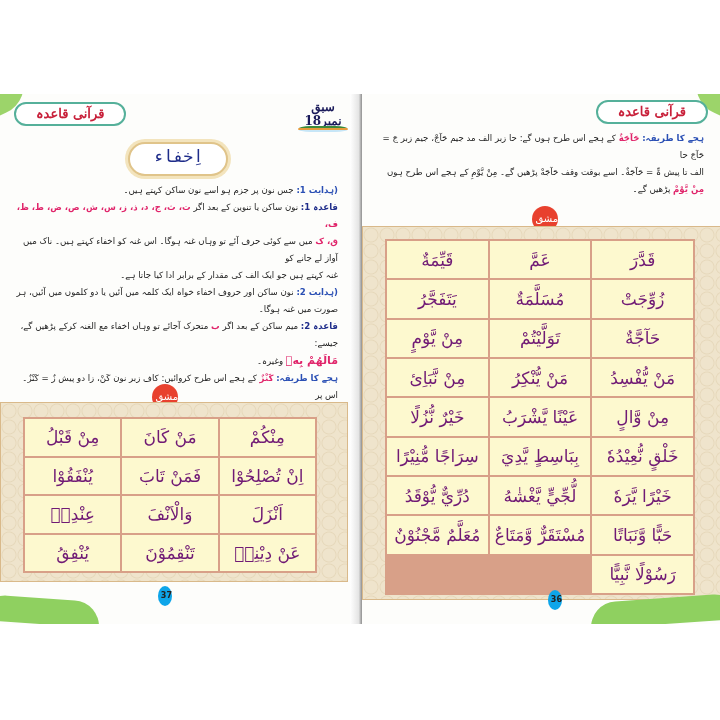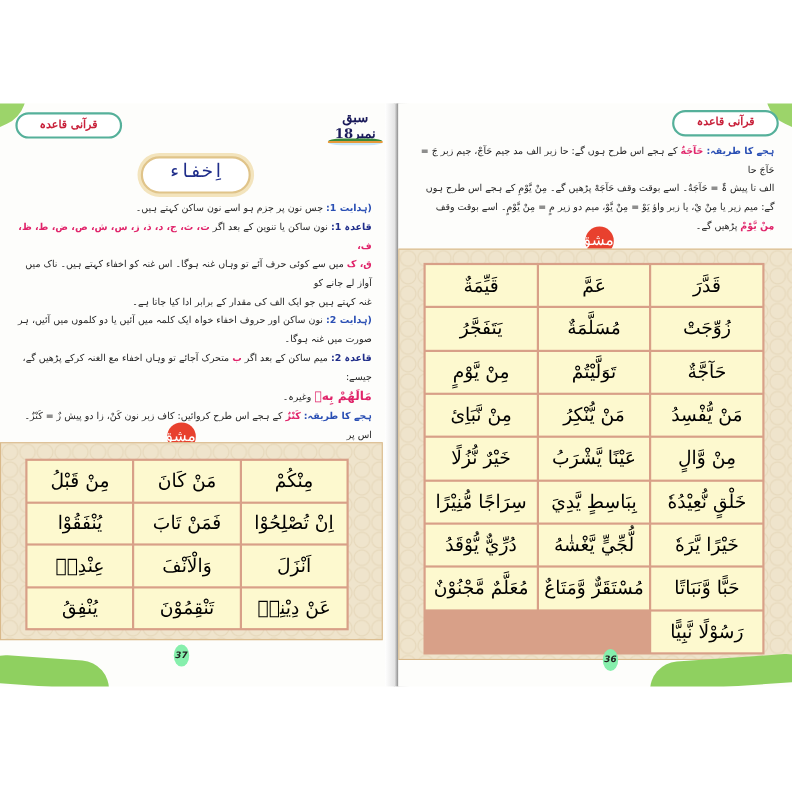--- a/index.html
+++ b/index.html
@@ -13,49 +13,49 @@
             background:linear-gradient(90deg,#ffffff 0%,#e4e4e4 40%,#9a9a9a 52%,#d9d9d9 62%,#ffffff 100%); }
   .leaf-tl { position:absolute; left:-30px; top:-10px; width:60px; height:30px; background:#9cd46a;
              transform:rotate(-25deg); border-radius:0 0 40px 0; }
   .leaf-tr { position:absolute; right:-30px; top:-10px; width:60px; height:30px; background:#9cd46a;
              transform:rotate(25deg); border-radius:0 0 0 40px; }
   .green-bl { position:absolute; left:-20px; bottom:0px; width:120px; height:26px; background:#8fd060;
               border-radius:60px 60px 0 0; transform:rotate(4deg); }
   .green-br { position:absolute; right:-20px; bottom:0px; width:150px; height:26px; background:#8fd060;
               border-radius:60px 60px 0 0; transform:rotate(-4deg); }
   .brand { position:absolute; top:8px; height:20px; padding:0 20px; border:2px solid #55b09a;
-           border-radius:12px; background:#fff; color:#c8203a; font-size:10px; font-weight:bold;
+           border-radius:12px; background:#fff; color:#c8203a; font-size:13px; font-weight:bold;
            line-height:20px; direction:rtl; font-family:"DejaVu Serif", serif; }
   .page.left .brand { left:14px; }
   .page.right .brand { right:12px; top:6px; }
   .lesson { position:absolute; right:8px; top:6px; width:54px; height:26px; text-align:center;
             font-size:12px; font-weight:bold; color:#1a1a5a; direction:rtl; font-family:"DejaVu Serif", serif; }
   .lesson .bar { position:absolute; left:2px; right:2px; bottom:-6px; height:6px;
                  background:linear-gradient(#3a8a3a,#3a8a3a 33%,#e69a3a 33%,#e69a3a 66%,#c7e6f7 66%); border-radius:50%/100%; }
   .title-pill { position:absolute; left:128px; top:48px; width:96px; height:30px; border:2px solid #e0c48a;
                 border-radius:18px; background:#fff; text-align:center; font-size:17px; color:#1f2d8a;
                 line-height:28px; direction:rtl; font-family:Liberation Mono, monospace; box-shadow:0 0 0 3px #f3e4bd; }
   .text-block { position:absolute; right:20px; left:8px; direction:rtl; text-align:right; font-size:8.6px;
                 color:#222; line-height:17px; font-family:"DejaVu Sans", sans-serif; }
   .text-block p { margin:0; }
   .lbl-blue { color:#2a4fb4; font-weight:bold; }
   .lbl-navy { color:#1f2d8a; font-weight:bold; }
   .pink { color:#e0246a; font-weight:bold; }
   .bullet { display:inline-block; color:#2a4fb4; font-weight:bold; }
   .mashq { position:absolute; width:26px; height:26px; border-radius:50%; background:#e8412e;
-           color:#fff; font-size:14px; line-height:26px; text-align:left; direction:rtl; }
+           color:#fff; font-size:10px; line-height:26px; text-align:right; direction:rtl; }
   .panel { position:absolute; background:#efe4cc; border:1px solid #d9b98a;
            background-image:
              radial-gradient(circle at 50% 50%, transparent 6px, #e6d8bb 7px, transparent 8px);
            background-size:16px 16px; }
   .grid { position:absolute; display:grid; background:#d8a088; gap:2px; padding:2px; direction:rtl; }
   .cell { background:#fdf9cf; display:flex; align-items:center; justify-content:center;
-          font-family:"DejaVu Serif", serif; font-size:17px; color:#000000; direction:rtl; }
-  .pagenum { position:absolute; bottom:18px; width:14px; height:20px; background:#86efac;
-             border-radius:50%; font-size:8px; font-weight:bold; color:#222; text-align:center; line-height:20px;font-style:italic; }
+          font-family:"DejaVu Serif", serif; font-size:17px; color:#701a75; direction:rtl; }
+  .pagenum { position:absolute; bottom:18px; width:14px; height:20px; background:#0ea5e9;
+             border-radius:50%; font-size:8px; font-weight:bold; color:#222; text-align:right; line-height:20px; }
 </style>
 </head>
 <body>
 
 <div class="book">
 
   <div class="page left">
     <div class="leaf-tl"></div>
     <div class="brand">قرآنی قاعدہ</div>
     <div class="lesson">
@@ -101,21 +101,20 @@
 
   <div class="gutter"></div>
 
   <div class="page right">
     <div class="leaf-tr"></div>
     <div class="brand">قرآنی قاعدہ</div>
 
     <div class="text-block" style="top:36px; left:16px; right:16px;">
       <p><span class="lbl-blue">ہجے کا طریقہ:</span> <span class="pink">حَآجَةٌ</span> <span>کے ہجے اس طرح ہوں گے: حا زبر الف مد جیم حَآجْ، جیم زبر جَ = حَآجَ حا</span></p>
       <p><span>الف تا پیش ۃٌ = حَآجَةٌ۔ اسے بوقت وقف حَآجَهْ پڑھیں گے۔ مِنْ يَّوْمِ کے ہجے اس طرح ہوں</span></p>
-      <p><span>گے: میم زیر یا مِنْ يْ، یا زبر واؤ يَوْ = مِنْ يَّوْ، میم دو زیر مٍ = مِنْ يَّوْمٍ۔ اسے بوقت وقف</span></p>
       <p><span class="pink">مِنْ يَّوْمْ</span> <span>پڑھیں گے۔</span></p>
     </div>
 
     <div class="mashq" style="left:170px; top:112px;">مشق</div>
 
     <div class="panel" style="left:0; top:132px; width:358px; height:372px;">
       <div class="grid" style="left:22px; top:12px; width:306px; height:352px; grid-template-columns:1fr 1fr 1fr; grid-template-rows:repeat(9,1fr);">
         <div class="cell">قَدَّرَ</div>
         <div class="cell">عَمَّ</div>
         <div class="cell">قَيِّمَةٌ</div>

